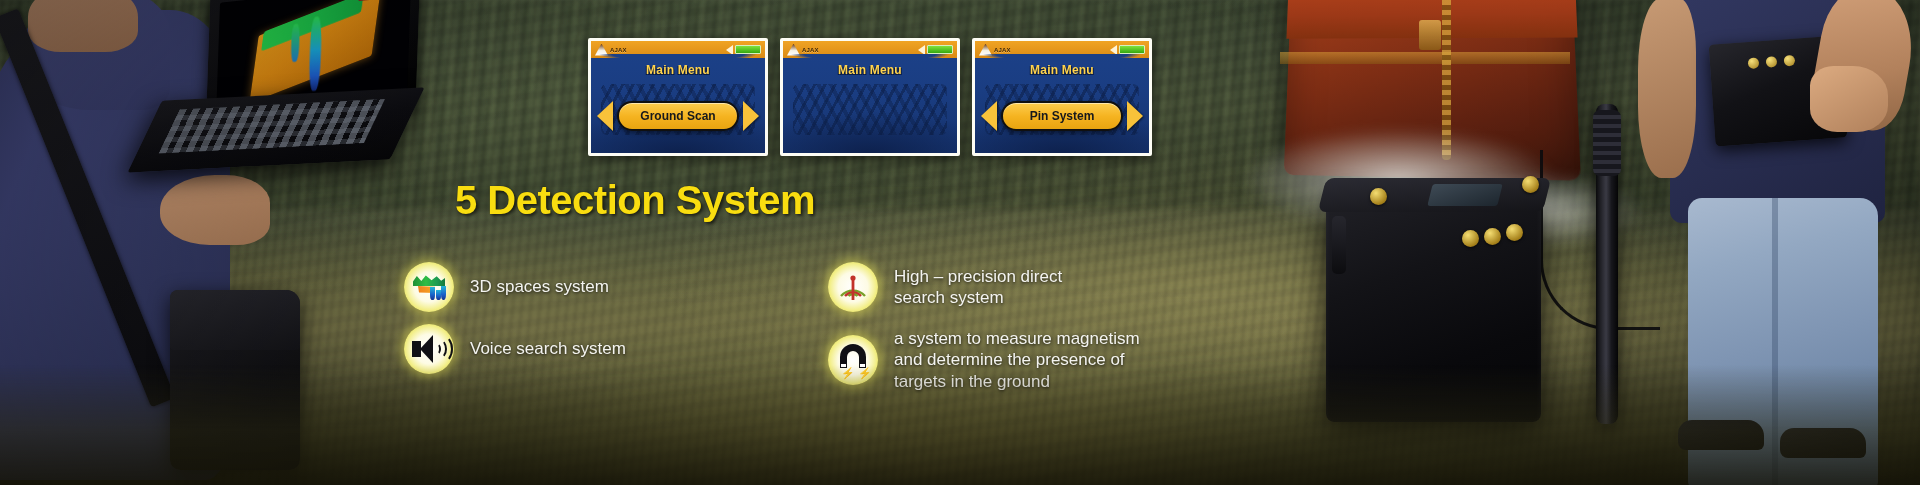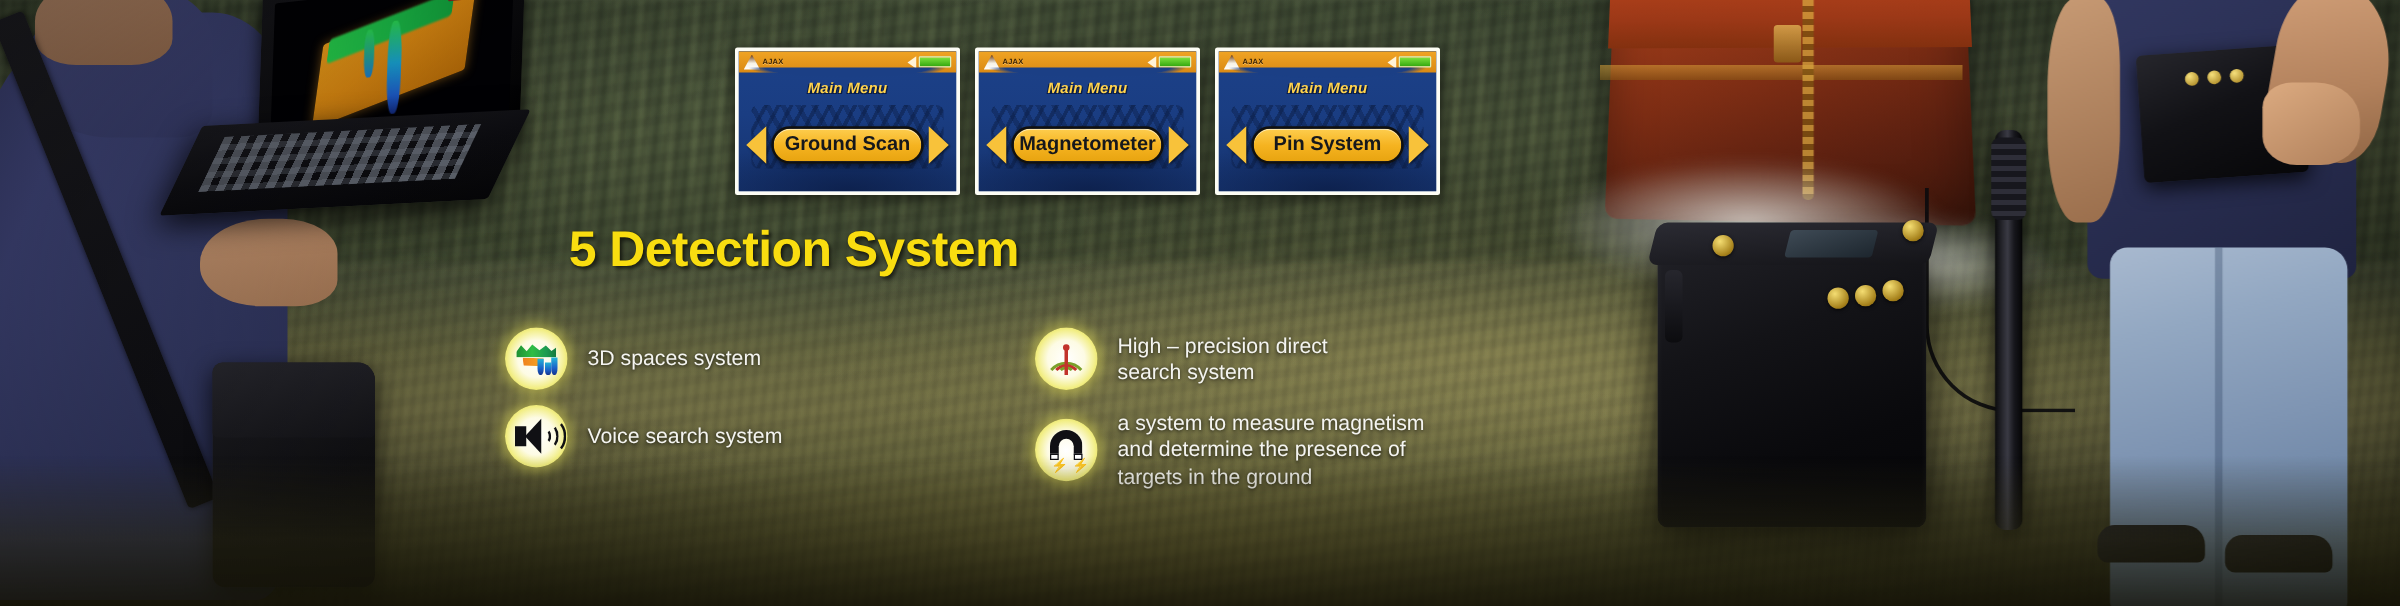--- a/index.html
+++ b/index.html
@@ -228,42 +228,42 @@
   }
   .scr-batt-bar {
     width: 26px; height: 9px; border: 1px solid #d8f0c0; border-radius: 1px;
     background: linear-gradient(180deg,#7ee23e,#35a810);
   }
   .scr-title {
     position: absolute; left: 0; right: 0; top: 22px;
     text-align: center;
     font-size: 12px; font-weight: bold; color: #ffd34d;
     text-shadow: 1px 1px 0 #0a1c44, -1px 1px 0 #0a1c44;
-    letter-spacing: .2px; z-index: 4; font-style: italic;
+    letter-spacing: .2px; z-index: 4;
   }
   .scr-row {
     position: absolute; left: 0; right: 0; top: 60px;
     display: flex; align-items: center; justify-content: space-between;
     padding: 0 6px; z-index: 4;
   }
   .arrow-l, .arrow-r {
     width: 0; height: 0;
     border-top: 15px solid transparent; border-bottom: 15px solid transparent;
     filter: drop-shadow(1px 1px 1px rgba(0,0,0,.6));
     cursor: pointer;
   }
   .arrow-l { border-right: 16px solid #f8c23a; }
   .arrow-r { border-left: 16px solid #f8c23a; }
   .scr-btn {
     flex: 1; margin: 0 4px; height: 30px;
     background: linear-gradient(180deg,#fdcd4e 0%, #f5b320 52%, #e8a410 100%);
     border: 2px solid #101010;
     border-radius: 15px;
     display: flex; align-items: center; justify-content: center;
-    font-size: 16px; font-weight: bold; color: #16181c;
+    font-size: 12px; font-weight: bold; color: #16181c;
     box-shadow: inset 0 1px 0 rgba(255,255,255,.55), 0 2px 4px rgba(0,0,0,.45);
     cursor: pointer; white-space: nowrap;
   }
 
   
   .headline {
     position: absolute; left: 455px; top: 178px;
     font-size: 40px; font-weight: bold; color: #f9dd10;
     letter-spacing: -0.5px;
     text-shadow: 2px 2px 3px rgba(0,0,0,0.55), 0 0 1px rgba(0,0,0,0.6);
@@ -573,25 +573,20 @@
         <div class="scr-logo">
           <span class="scr-logo-mark"></span>
           <span class="scr-logo-txt">AJAX</span>
         </div>
         <div class="scr-batt">
           <span class="scr-batt-icon"></span>
           <span class="scr-batt-bar"></span>
         </div>
       </div>
       <div class="scr-title">Main Menu</div>
-      <div class="scr-row">
-        <span class="arrow-l"></span>
-        <span class="scr-btn">Magnetometer</span>
-        <span class="arrow-r"></span>
-      </div>
     </div>
 
     <div class="screen">
       <div class="scr-bg"></div>
       <div class="scr-top">
         <div class="scr-logo">
           <span class="scr-logo-mark"></span>
           <span class="scr-logo-txt">AJAX</span>
         </div>
         <div class="scr-batt">

